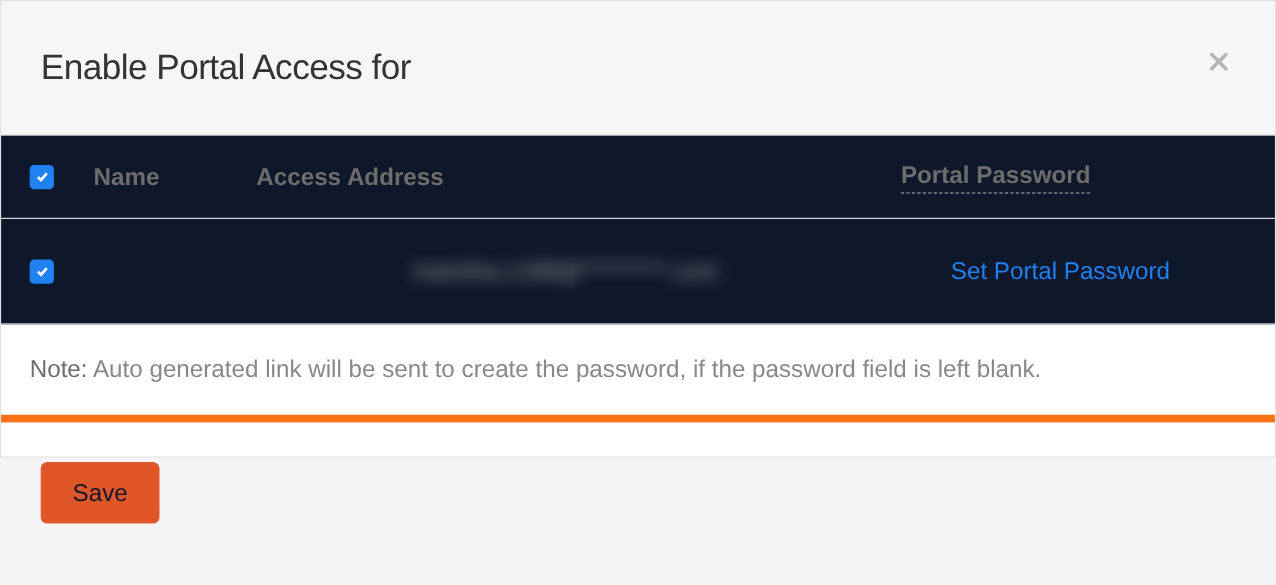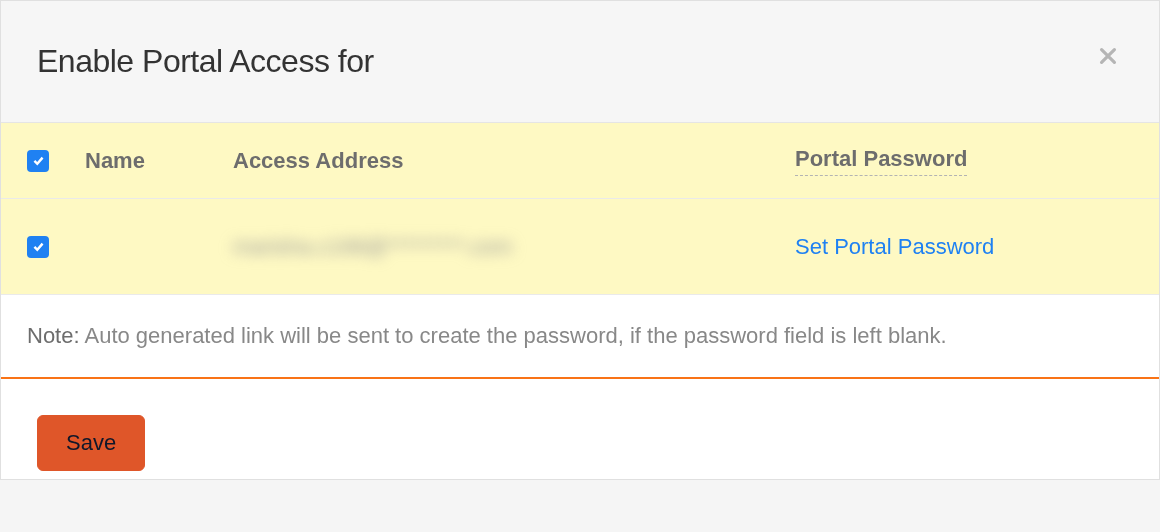--- a/index.html
+++ b/index.html
@@ -10,21 +10,21 @@
     body {
       font-family: -apple-system, BlinkMacSystemFont, "Segoe UI", Helvetica, Arial, sans-serif;
       background: #f5f5f5;
       width: 1160px;
       height: 532px;
       overflow: hidden;
     }
     .modal {
       background: #fff;
       width: 1160px;
-      height: 480px;
+      height: 416px;
       border: 1px solid #e0e0e0;
       position: relative;
     }
     .modal-header {
       background: #f6f6f6;
       padding: 42px 36px 42px 36px;
       border-bottom: 1px solid #e5e5e5;
       position: relative;
     }
     .modal-title {
@@ -40,34 +40,35 @@
       width: 22px;
       height: 22px;
       cursor: pointer;
       color: #b5b5b5;
     }
     .close-icon svg {
       width: 100%;
       height: 100%;
     }
     .table-section {
-      background: #fef9c3;
+      background: #0f172a;
     }
     .table-header-row,
     .table-data-row {
       display: flex;
       align-items: center;
       padding: 0 26px;
       border-bottom: 1px solid #eaeaea;
     }
     .table-header-row {
       height: 76px;
     }
     .table-data-row {
       height: 96px;
+      text-align: center;
     }
     .col-check {
       width: 58px;
       display: flex;
       align-items: center;
     }
     .col-name {
       width: 148px;
     }
     .col-email {
@@ -98,37 +99,38 @@
       font-weight: 600;
       color: #6d6d6d;
     }
     .th-portal-label {
       font-size: 22px;
       font-weight: 600;
       color: #6d6d6d;
       border-bottom: 1px dashed #b3b3b3;
       padding-bottom: 3px;
       display: inline-block;
+      margin-left: 24px;
     }
     .email-blurred {
       color: #9a9a9a;
       font-size: 22px;
       filter: blur(7px);
       user-select: none;
     }
     .set-portal-link {
       color: #1f81f2;
       font-size: 22px;
       font-weight: 400;
       text-decoration: none;
       cursor: pointer;
     }
     .note-row {
       padding: 28px 26px;
-      border-bottom: 2px solid #f97316;
+      border-bottom: 7px solid #f97316;
       font-size: 22px;
       color: #888;
     }
     .note-label {
       color: #6d6d6d;
     }
     .footer-row {
       padding: 36px 36px;
       display: flex;
       gap: 18px;

